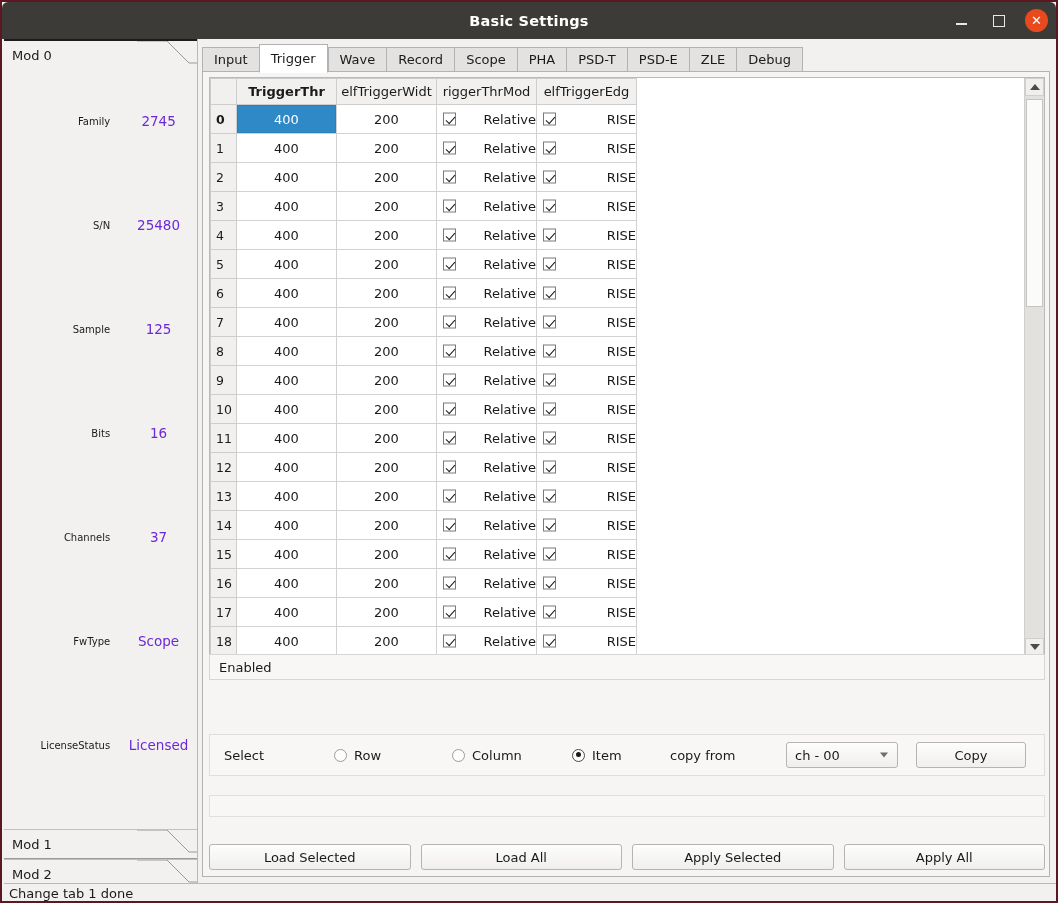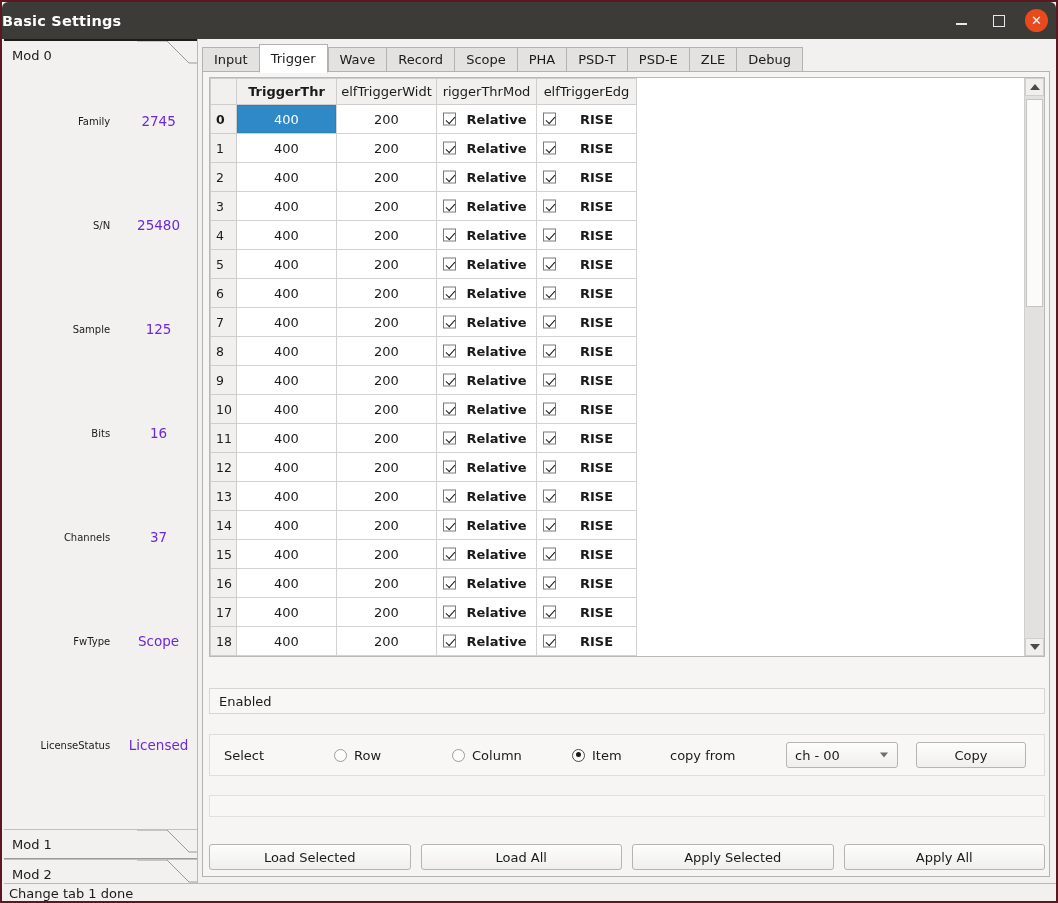--- a/index.html
+++ b/index.html
@@ -27,20 +27,21 @@
     overflow: hidden;
   }
   #titlebar {
     position: relative;
     height: 37px;
     background: #3c3b37;
     border-top-left-radius: 6px;
     border-top-right-radius: 6px;
     display: flex;
     align-items: center;
+    justify-content: center;
   }
   #titlebar .title {
     color: #ffffff;
     font-size: 14.5px;
     font-weight: bold;
     letter-spacing: .2px;
   }
   .win-btns {
     position: absolute;
     right: 8px; top: 0;
@@ -275,23 +276,22 @@
     position: absolute;
     left: 3.6px; top: .5px;
     width: 3.5px; height: 8px;
     border: solid #1a1a1a;
     border-width: 0 1.8px 1.8px 0;
     transform: rotate(42deg);
   }
   td.chk .ctext {
     display: block;
     padding-left: 20px;
-    text-align: center;
+    text-align: right;
     line-height: 27px;
-    font-weight: bold;
   }
 
   
   #vscroll {
     width: 19px;
     background: #f6f5f4;
     border-left: 1px solid #cfcfcf;
     position: relative;
     flex: 0 0 19px;
   }
@@ -326,21 +326,21 @@
     height: 208px;
     background: #fbfbfa;
     border: 1px solid #c6c4c1;
     box-sizing: border-box;
     cursor: pointer;
   }
 
   
   #enabled-bar {
     position: absolute;
-    left: 6px; top: 616px;
+    left: 6px; top: 582px;
     width: 836px; height: 26px;
     background: #f8f7f6;
     border: 1px solid #d8d6d3;
     box-sizing: border-box;
     display: flex; align-items: center;
     padding-left: 9px;
     font-size: 13px;
     color: #1a1a1a;
   }
 

